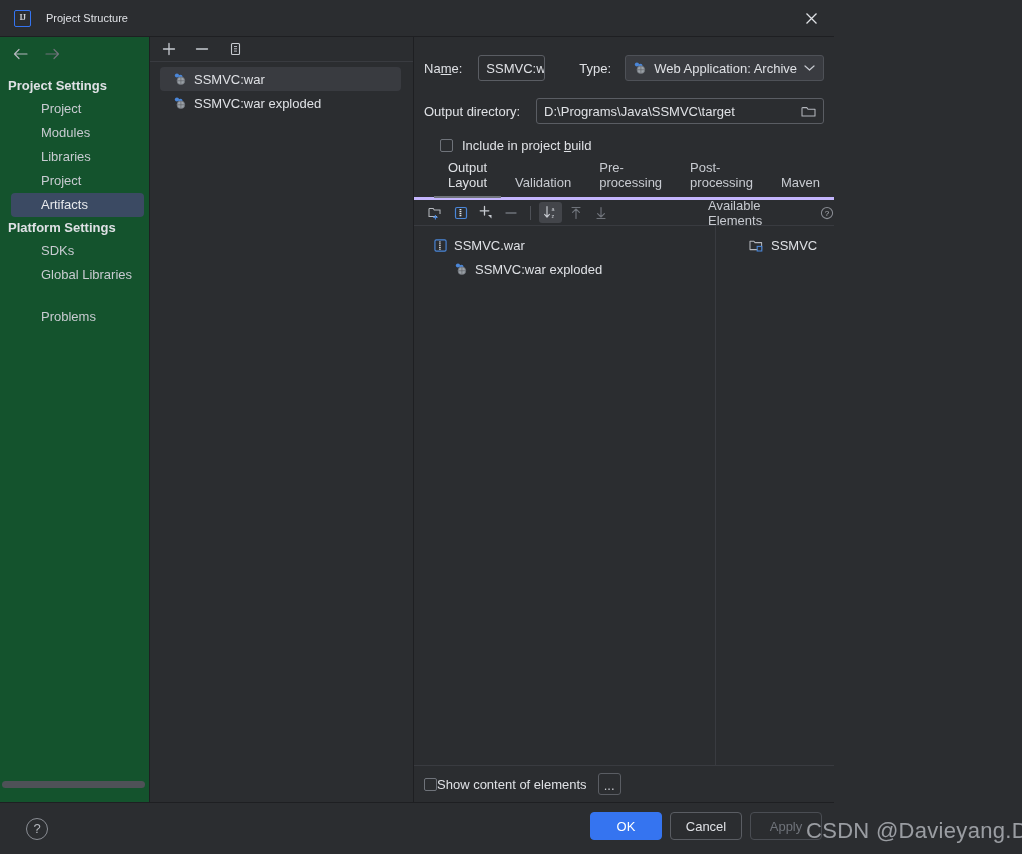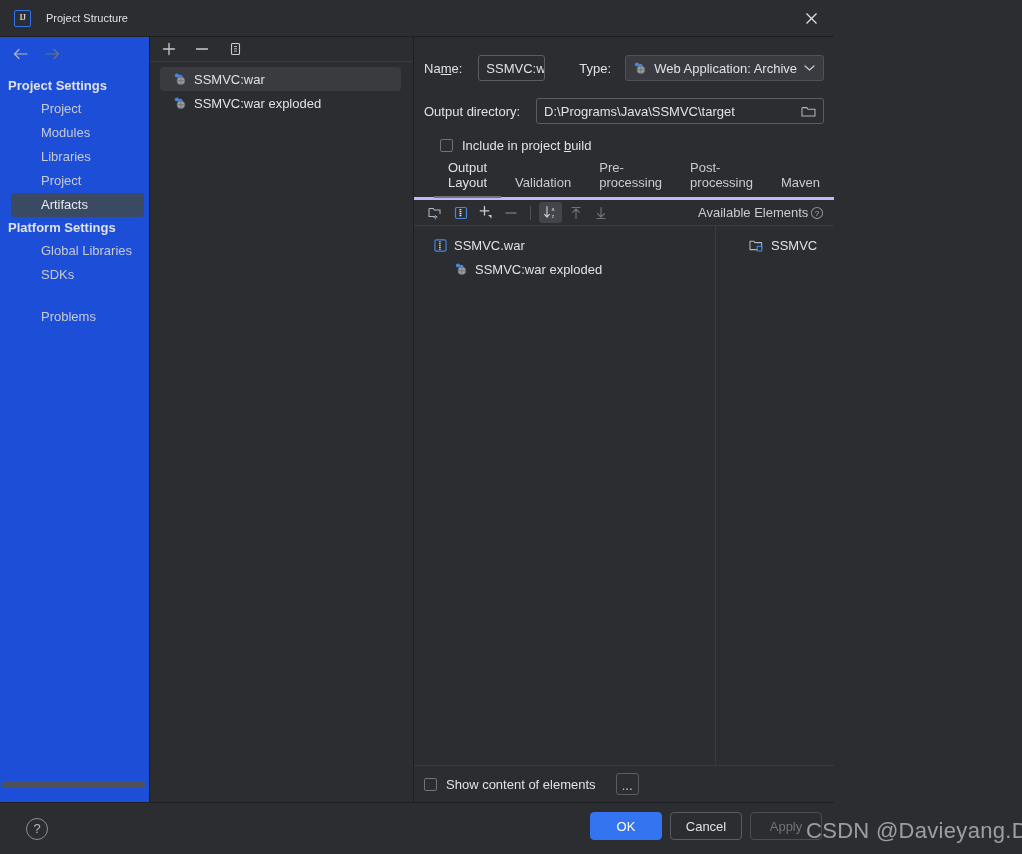--- a/index.html
+++ b/index.html
@@ -55,21 +55,21 @@
   .body {
     flex: 1 1 auto;
     display: flex;
     min-height: 0;
     position: relative;
   }
 
   
   .sidebar {
     width: 150px; flex: 0 0 150px;
-    background: #1d4ed8;
+    background: #14532d;
     border-right: 1px solid #1e1f22;
     display: flex; flex-direction: column;
     position: relative;
   }
   .nav-arrows {
     height: 34px; flex: 0 0 34px;
     display: flex; align-items: center;
     padding-left: 11px;
     gap: 14px;
   }
@@ -233,21 +233,21 @@
   }
   .lt-btn {
     width: 23px; height: 21px;
     display: flex; align-items: center; justify-content: center;
     border-radius: 3px; cursor: pointer;
   }
   .lt-btn.active { background: #43454a; }
   .lt-sep { width: 1px; height: 14px; background: #4e5157; margin: 0 6px; }
   .avail-head {
     position: absolute;
-    left: 284px; top: 0;
+    left: 294px; top: 0;
     height: 25px;
     display: flex; align-items: center; gap: 2px;
     font-size: 13px;
     color: #c8cbd1;
   }
 
   
   .trees {
     flex: 1 1 auto;
     display: flex;
@@ -267,21 +267,20 @@
   }
   .tnode.lvl0 { padding-left: 20px; }
   .tnode.lvl1 { padding-left: 40px; }
   .tnode.ravail { padding-left: 33px; }
 
   
   .detail-bottom {
     height: 37px; flex: 0 0 37px;
     display: flex; align-items: center;
     padding-left: 10px;
-    gap: 9px;
     border-top: 1px solid #393b40;
   }
   .dots-btn {
     width: 23px; height: 22px;
     margin-left: 11px;
     border: 1px solid #5a5d63;
     border-radius: 3px;
     display: flex; align-items: flex-end; justify-content: center;
     font-size: 13px; color: #c8cbd1;
     line-height: 11px;
@@ -372,22 +371,22 @@
 
       <div class="sidebar-list">
         <div class="sb-group">Project Settings</div>
         <div class="sb-item">Project</div>
         <div class="sb-item">Modules</div>
         <div class="sb-item">Libraries</div>
         <div class="sb-item">Project</div>
         <div class="sb-item selected">Artifacts</div>
 
         <div class="sb-group">Platform Settings</div>
+        <div class="sb-item">SDKs</div>
         <div class="sb-item">Global Libraries</div>
-        <div class="sb-item">SDKs</div>
 
         <div class="sb-spacer"></div>
         <div class="sb-item">Problems</div>
       </div>
 
       <div class="sidebar-scroll"></div>
     </div>
 
     <div class="artifacts-col">
       <div class="art-toolbar">

